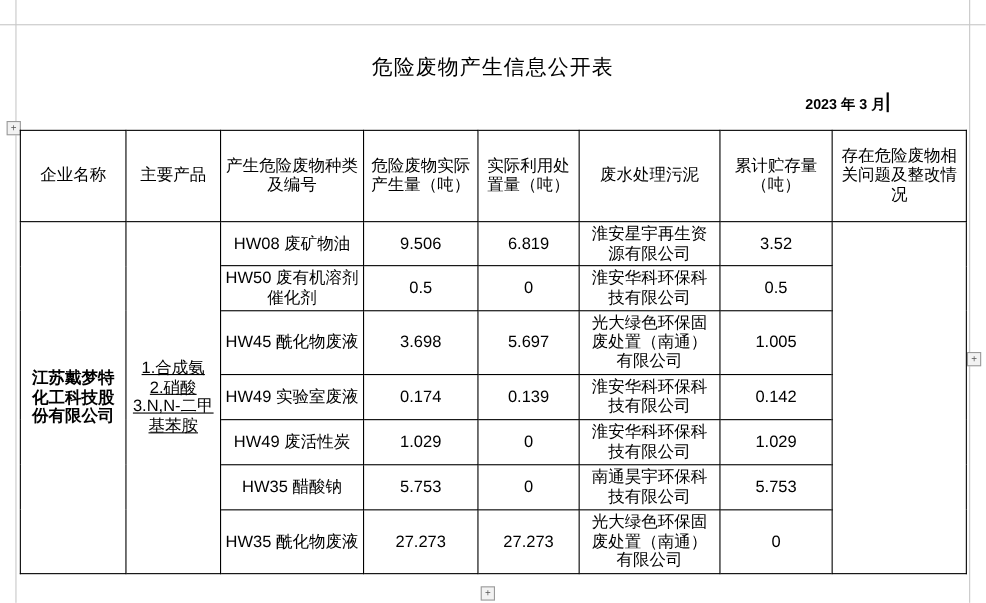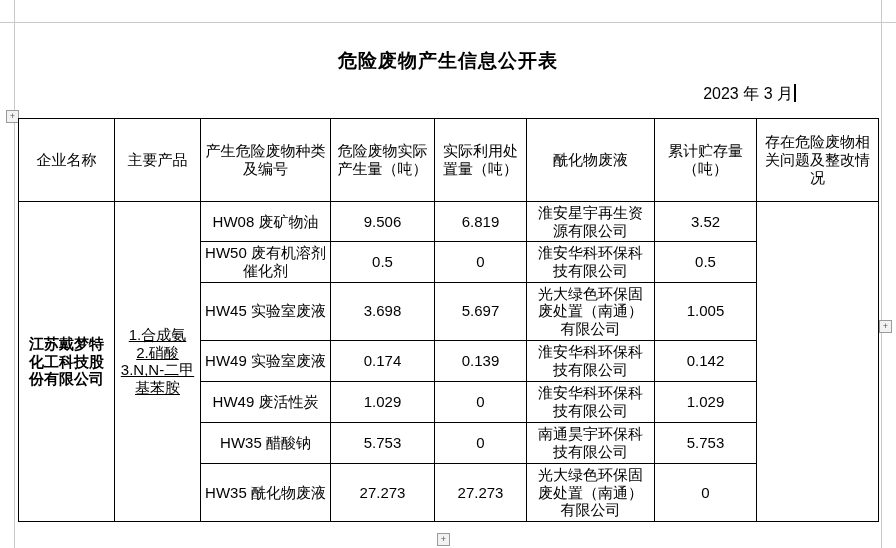--- a/index.html
+++ b/index.html
@@ -43,29 +43,29 @@
     width: 1px;
     height: 548px;
     background: #c8c8c8;
   }
   .doc-title {
     position: absolute;
     left: 0; top: 48px;
     width: 896px;
     text-align: center;
     font-size: 19px;
+    font-weight: normal;
+    letter-spacing: 1px;
+  }
+  .doc-date {
+    position: absolute;
+    right: 88px;
+    top: 84px;
+    font-size: 13px;
     font-weight: bold;
-    letter-spacing: 1px;
-  }
-  .doc-date {
-    position: absolute;
-    right: 100px;
-    top: 84px;
-    font-size: 16px;
-    font-weight: normal;
     white-space: nowrap;
   }
   .date-caret {
     display: inline-block;
     width: 2px;
     height: 18px;
     background: #000;
     vertical-align: -3px;
     margin-left: 1px;
   }
@@ -147,21 +147,21 @@
       <col class="col-store">
       <col class="col-issue">
     </colgroup>
     <thead>
       <tr>
         <th>企业名称</th>
         <th>主要产品</th>
         <th>产生危险废物种类及编号</th>
         <th>危险废物实际产生量（吨）</th>
         <th>实际利用处置量（吨）</th>
-        <th>酰化物废液</th>
+        <th>废水处理污泥</th>
         <th>累计贮存量（吨）</th>
         <th>存在危险废物相关问题及整改情况</th>
       </tr>
     </thead>
     <tbody>
       <tr>
         <td class="company" rowspan="7">江苏戴梦特化工科技股份有限公司</td>
         <td class="product" rowspan="7" style="white-space: pre-line;">1.合成氨
 2.硝酸
 3.N,N-二甲基苯胺</td>
@@ -173,21 +173,21 @@
         <td rowspan="7"></td>
       </tr>
       <tr>
         <td class="kind">HW50  废有机溶剂催化剂</td>
         <td>0.5</td>
         <td>0</td>
         <td class="dest">淮安华科环保科技有限公司</td>
         <td>0.5</td>
       </tr>
       <tr>
-        <td class="kind">HW45  实验室废液</td>
+        <td class="kind">HW45  酰化物废液</td>
         <td>3.698</td>
         <td>5.697</td>
         <td class="dest">光大绿色环保固废处置（南通）有限公司</td>
         <td>1.005</td>
       </tr>
       <tr class="row-h-1">
         <td class="kind">HW49  实验室废液</td>
         <td>0.174</td>
         <td>0.139</td>
         <td class="dest">淮安华科环保科技有限公司</td>

